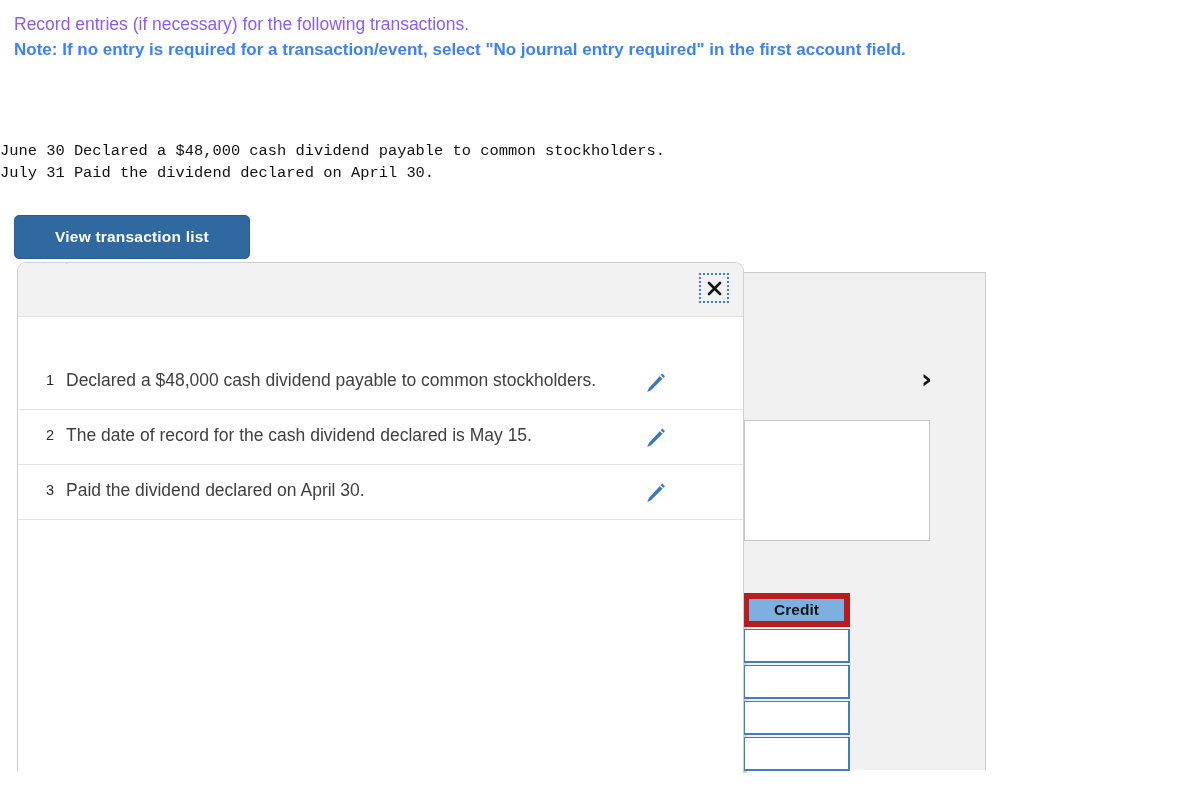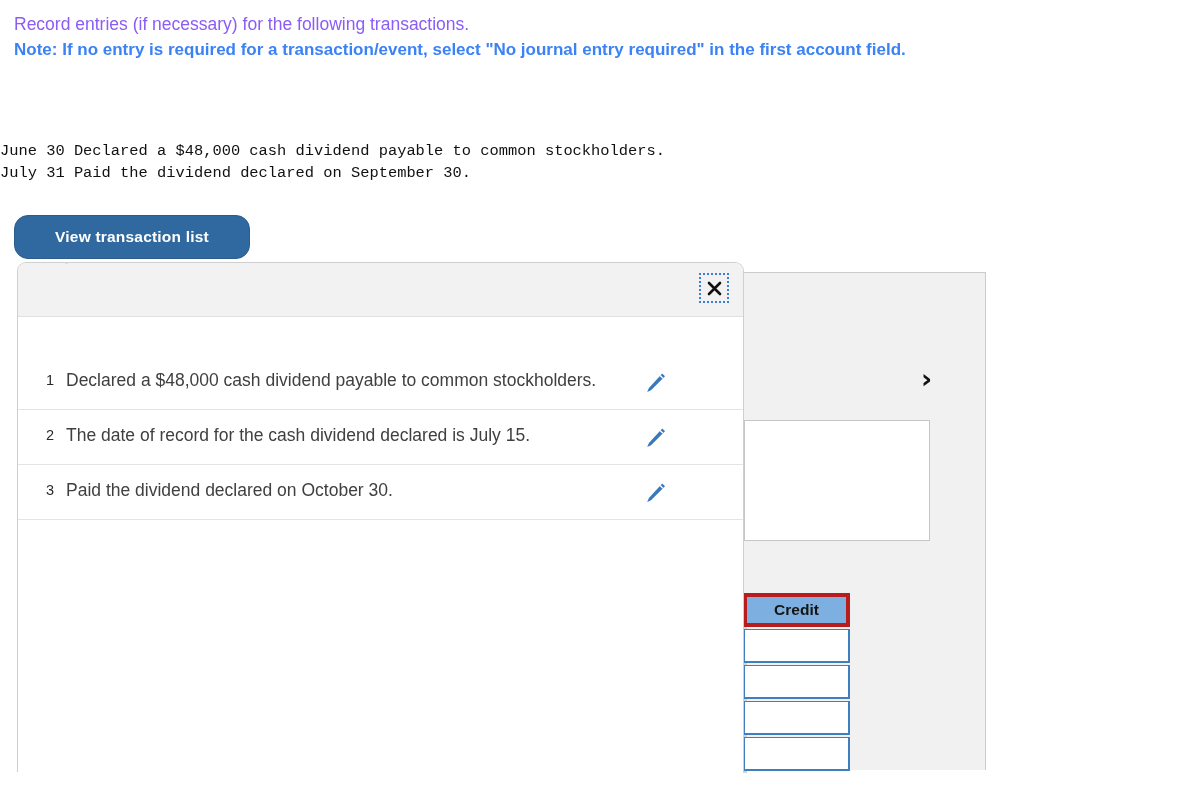--- a/index.html
+++ b/index.html
@@ -57,21 +57,21 @@
 
   
   #view-txn-btn {
     position: absolute;
     left: 14px;
     top: 215px;
     width: 236px;
     height: 44px;
     background: #30699f;
     border: 1px solid #2a5d8d;
-    border-radius: 14px;
+    border-radius: 5px;
     box-sizing: border-box;
     color: #ffffff;
     font-size: 15.5px;
     font-weight: bold;
     letter-spacing: .2px;
     display: flex;
     align-items: center;
     justify-content: center;
     cursor: pointer;
     z-index: 6;
@@ -219,21 +219,21 @@
   }
   #credit-col {
     position: absolute;
     left: 0px;
     top: 320px;
     width: 107px;
   }
   #credit-header {
     height: 34px;
     background: #7db0e0;
-    border: 4px solid #b91c1c;
+    border: 6px solid #b91c1c;
     box-sizing: border-box;
     display: flex;
     align-items: center;
     justify-content: center;
     font-size: 15.5px;
     font-weight: bold;
     color: #141414;
     cursor: pointer;
   }
   .credit-cell {
@@ -258,21 +258,21 @@
 </head>
 <body>
 
 <div id="instructions">
   <div class="instr-line">Record entries (if necessary) for the following transactions.</div>
   <div class="instr-note">Note: If no entry is required for a transaction/event, select "No journal entry required" in the first account field.</div>
 </div>
 
 <div id="txn-text">
   <div class="mono-line">June 30 Declared a $48,000 cash dividend payable to common stockholders.</div>
-  <div class="mono-line">July 31 Paid the dividend declared on September 30.</div>
+  <div class="mono-line">July 31 Paid the dividend declared on April 30.</div>
 </div>
 
 <div id="view-txn-btn">View transaction list</div>
 
 <div id="journal-panel">
   <div id="chevron-next">›</div>
   <div id="white-box"></div>
   <div id="credit-gutter"></div>
   <div id="credit-col">
     <div id="credit-header">Credit</div>
@@ -302,32 +302,32 @@
       <div class="txn-edit">
         <svg width="26" height="26" viewBox="0 0 26 26" aria-hidden="true">
           <path d="M20.2 3.4 L23.0 6.2 L9.0 20.2 L5.2 21.9 L6.9 18.1 Z" fill="#3a78bd"></path>
           <path d="M18.1 5.5 L20.9 8.3" stroke="#ffffff" stroke-width="1.3"></path>
         </svg>
       </div>
     </div>
 
     <div class="txn-row">
       <div class="txn-num">2</div>
-      <div class="txn-desc">The date of record for the cash dividend declared is July 15.</div>
+      <div class="txn-desc">The date of record for the cash dividend declared is May 15.</div>
       <div class="txn-edit">
         <svg width="26" height="26" viewBox="0 0 26 26" aria-hidden="true">
           <path d="M20.2 3.4 L23.0 6.2 L9.0 20.2 L5.2 21.9 L6.9 18.1 Z" fill="#3a78bd"></path>
           <path d="M18.1 5.5 L20.9 8.3" stroke="#ffffff" stroke-width="1.3"></path>
         </svg>
       </div>
     </div>
 
     <div class="txn-row">
       <div class="txn-num">3</div>
-      <div class="txn-desc">Paid the dividend declared on October 30.</div>
+      <div class="txn-desc">Paid the dividend declared on April 30.</div>
       <div class="txn-edit">
         <svg width="26" height="26" viewBox="0 0 26 26" aria-hidden="true">
           <path d="M20.2 3.4 L23.0 6.2 L9.0 20.2 L5.2 21.9 L6.9 18.1 Z" fill="#3a78bd"></path>
           <path d="M18.1 5.5 L20.9 8.3" stroke="#ffffff" stroke-width="1.3"></path>
         </svg>
       </div>
     </div>
 
     <div class="txn-row" id="txn-tail"></div>
 

